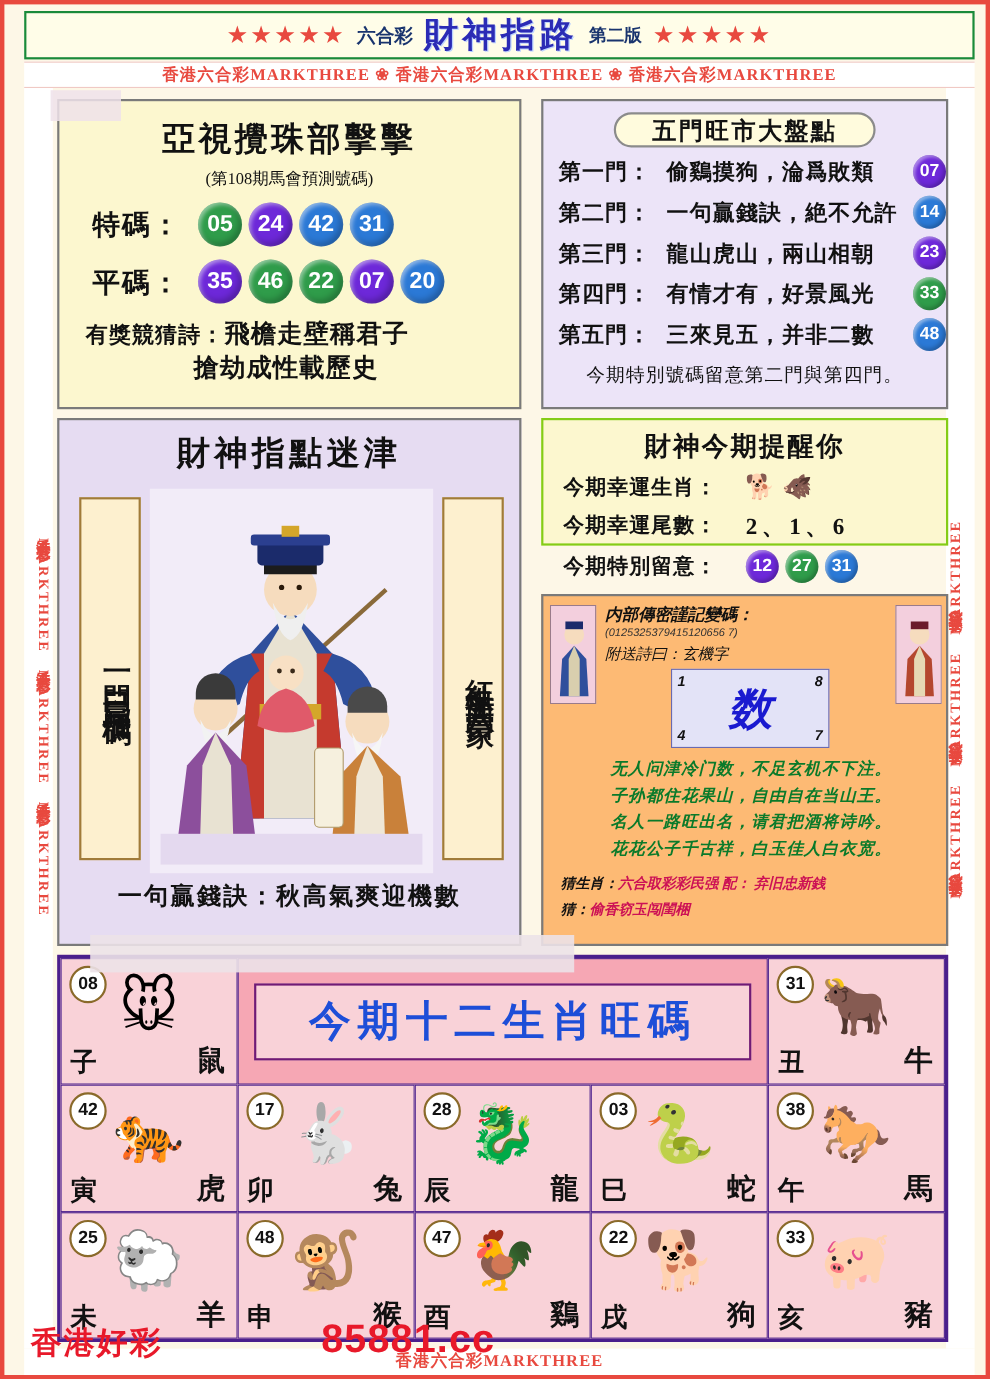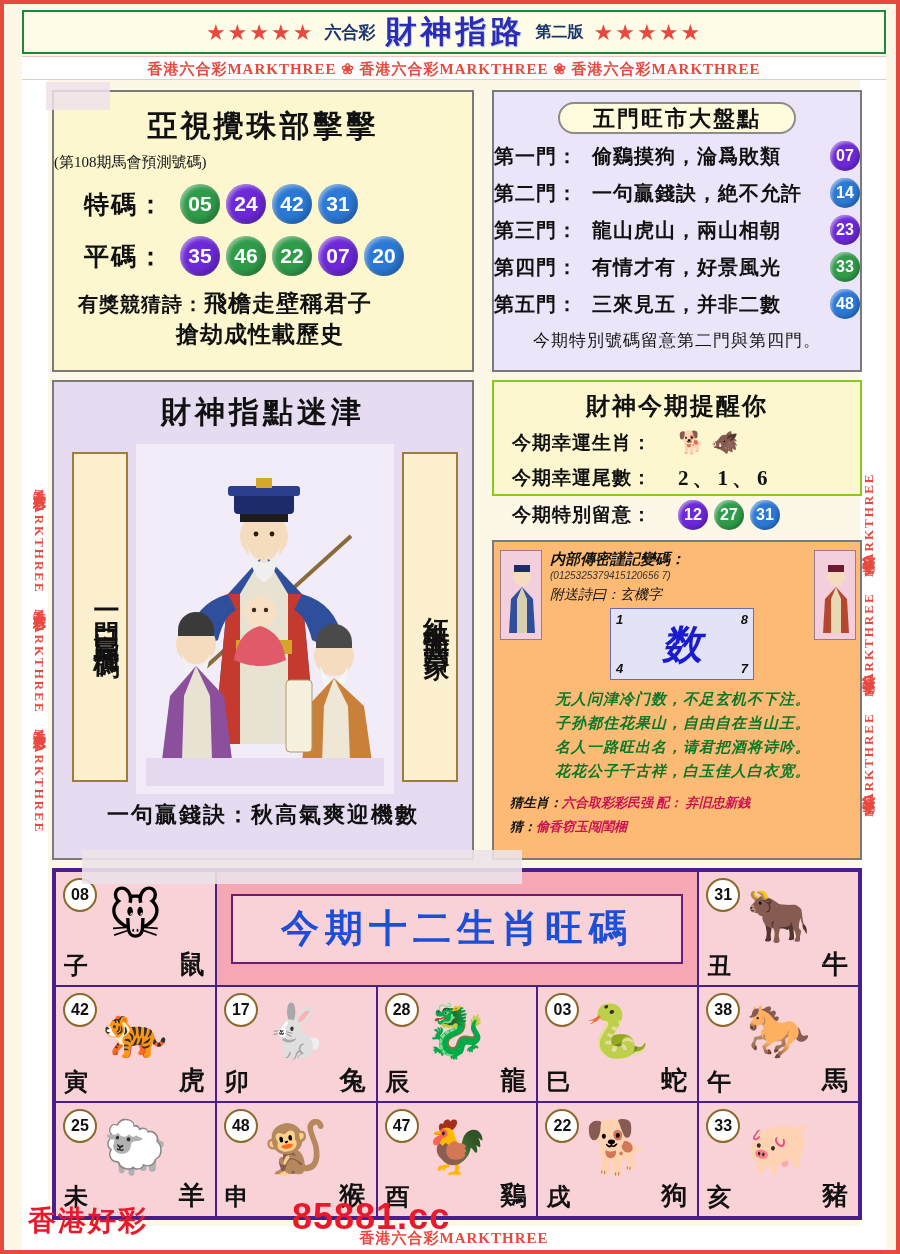--- a/index.html
+++ b/index.html
@@ -92,21 +92,21 @@
     background:#fcf7cf;
     border:2px solid #7a7a7a;
   }
   #panel-tv .t1 {
     margin-top:14px; text-align:center;
     font-family:"Liberation Serif", serif;
     font-size:30px; font-weight:bold; color:#111;
     letter-spacing:3px;
   }
   #panel-tv .t2 {
-    margin-top:6px; text-align:left;
+    margin-top:6px; text-align:center;
     font-family:"Liberation Serif", serif;
     font-size:15px; color:#111;
   }
   .ballrow { display:flex; align-items:center; margin-top:12px; padding-left:30px; }
   .ballrow .lbl {
     font-family:"Liberation Serif", serif;
     font-size:25px; font-weight:bold; color:#111;
     letter-spacing:2px; width:96px;
   }
   .ball {
@@ -135,21 +135,21 @@
     background:#ece4f8;
     border:2px solid #7a7a7a;
   }
   #panel-gates .pill {
     margin:10px auto 0; width:238px; height:32px; line-height:30px;
     font-size:22px; color:#111;
     letter-spacing:2px;
   }
   .gate-line {
     display:flex; align-items:center;
-    margin-top:7px; 
+    margin-top:7px; padding-left:14px;
     font-family:"Liberation Serif", serif;
     font-size:20px; color:#111; font-weight:bold;
   }
   .gate-line .gname { width:98px; letter-spacing:1px; }
   .gate-line .gtext { flex:1; letter-spacing:1px; }
   .ball-sm {
     width:30px; height:30px; border-radius:50%;
     color:#fff; font-weight:bold; font-size:16px;
     font-family:"Liberation Sans", sans-serif;
     display:flex; align-items:center; justify-content:center;

